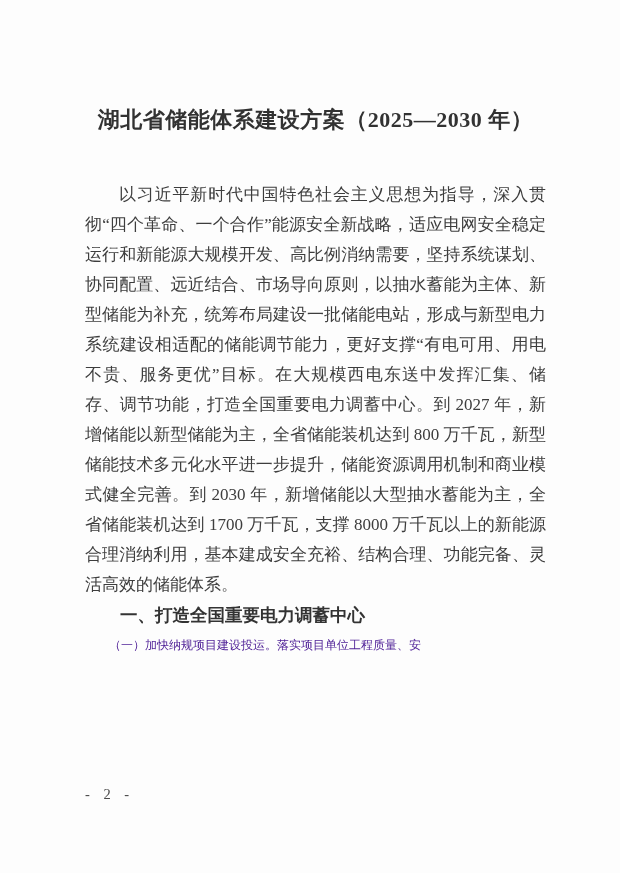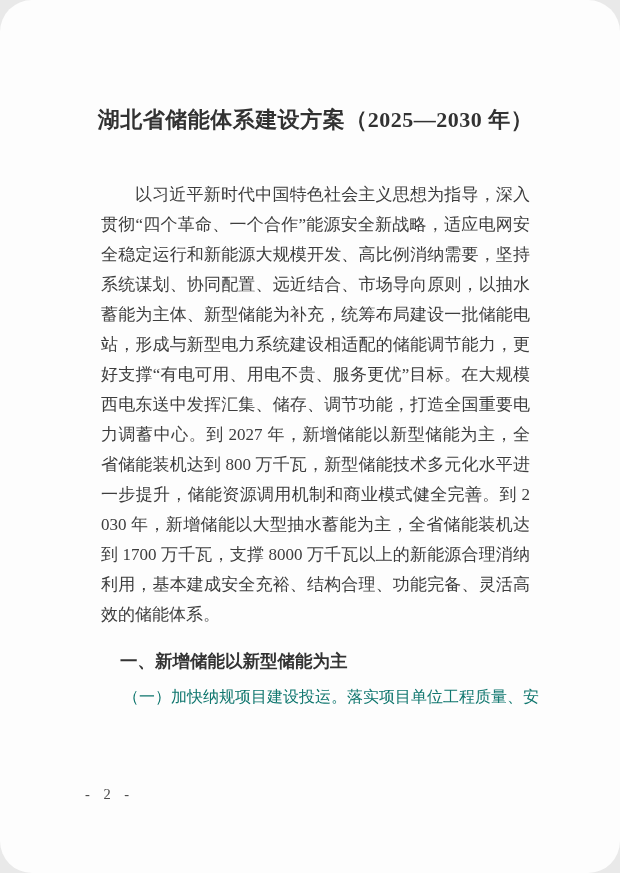--- a/index.html
+++ b/index.html
@@ -23,66 +23,66 @@
     margin: 0 0 44px 0;
     text-align: center;
     font-size: 22px;
     line-height: 32px;
     font-weight: bold;
     color: #323232;
     letter-spacing: 0.5px;
     font-family: "Liberation Serif", "DejaVu Serif", serif;
   }
   .para {
-    margin: 16px;
+    margin: 0;
     font-size: 17px;
     line-height: 30px;
     text-align: justify;
     text-indent: 2em;
     word-break: break-all;
     color: #3d3d3d;
   }
   .section-heading {
     margin: 0;
     font-size: 17.5px;
     line-height: 30px;
     font-weight: bold;
     text-indent: 2em;
     color: #333333;
     font-family: "Liberation Sans", "DejaVu Sans", sans-serif;
   }
   .sub-item {
-    margin: 6px;
-    font-size: 16px;
+    margin: 0;
+    font-size: 12px;
     line-height: 30px;
     text-align: justify;
     text-indent: 2em;
     word-break: break-all;
-    color: #0f766e;
+    color: #4c1d95;
     font-style: oblique 6deg;
   }
   .page-number {
     position: absolute;
     left: 85px;
     bottom: 70px;
     font-size: 14.5px;
     letter-spacing: 5px;
     color: #4a4a4a;
     font-family: "Liberation Serif", "DejaVu Serif", serif;
   }
 </style>
 </head>
 <body>
 
-<div class="page" style="background: rgb(253, 253, 253); color: rgb(61, 61, 61); border-radius: 32px;">
+<div class="page" style="background: rgb(253, 253, 253); color: rgb(61, 61, 61);">
 
   <h1 class="doc-title">湖北省储能体系建设方案（2025—2030 年）</h1>
 
   <p class="para">以习近平新时代中国特色社会主义思想为指导，深入贯彻“四个革命、一个合作”能源安全新战略，适应电网安全稳定运行和新能源大规模开发、高比例消纳需要，坚持系统谋划、协同配置、远近结合、市场导向原则，以抽水蓄能为主体、新型储能为补充，统筹布局建设一批储能电站，形成与新型电力系统建设相适配的储能调节能力，更好支撑“有电可用、用电不贵、服务更优”目标。在大规模西电东送中发挥汇集、储存、调节功能，打造全国重要电力调蓄中心。到 2027 年，新增储能以新型储能为主，全省储能装机达到 800 万千瓦，新型储能技术多元化水平进一步提升，储能资源调用机制和商业模式健全完善。到 2030 年，新增储能以大型抽水蓄能为主，全省储能装机达到 1700 万千瓦，支撑 8000 万千瓦以上的新能源合理消纳利用，基本建成安全充裕、结构合理、功能完备、灵活高效的储能体系。</p>
 
-  <h2 class="section-heading">一、新增储能以新型储能为主</h2>
+  <h2 class="section-heading">一、打造全国重要电力调蓄中心</h2>
 
 
   <p class="sub-item">（一）加快纳规项目建设投运。落实项目单位工程质量、安</p>
 
   <div class="page-number">- 2 -</div>
 
 </div>
 
 </body></html>

